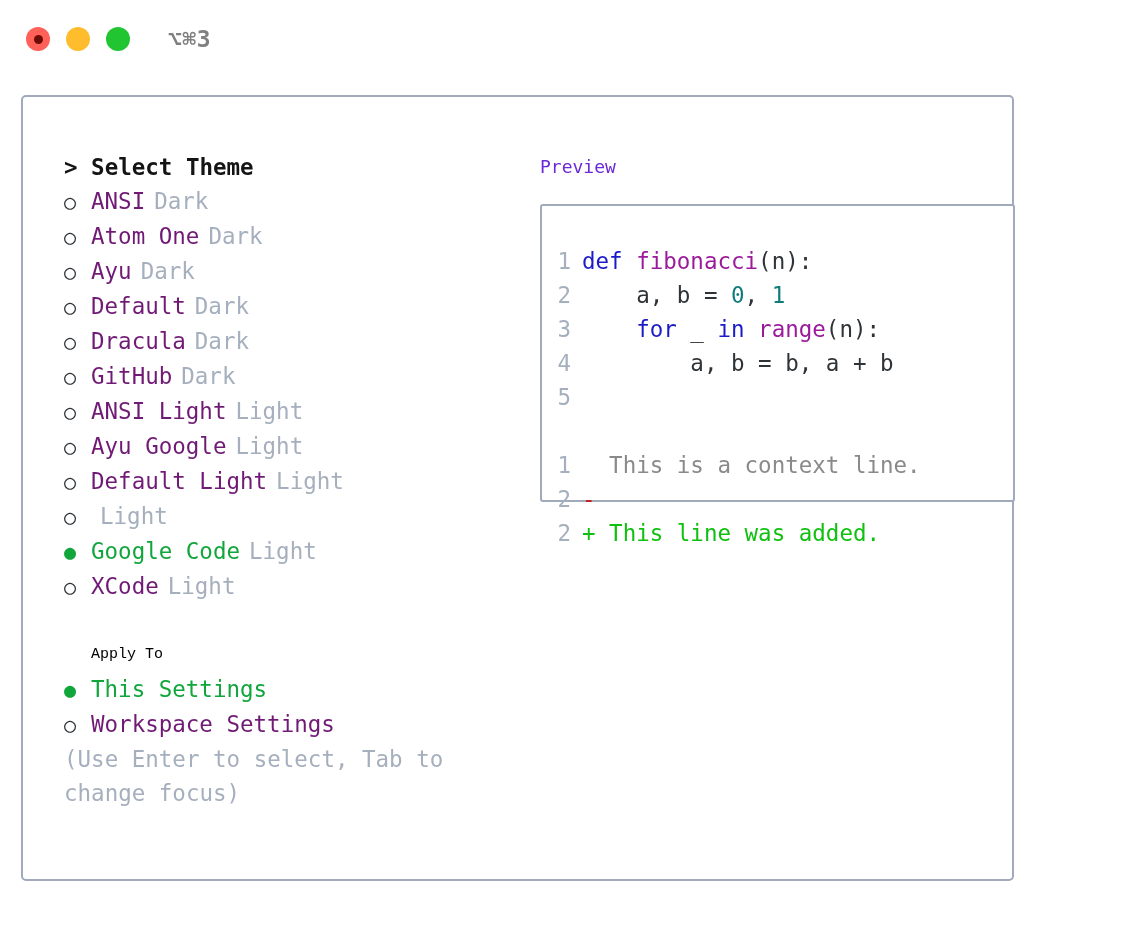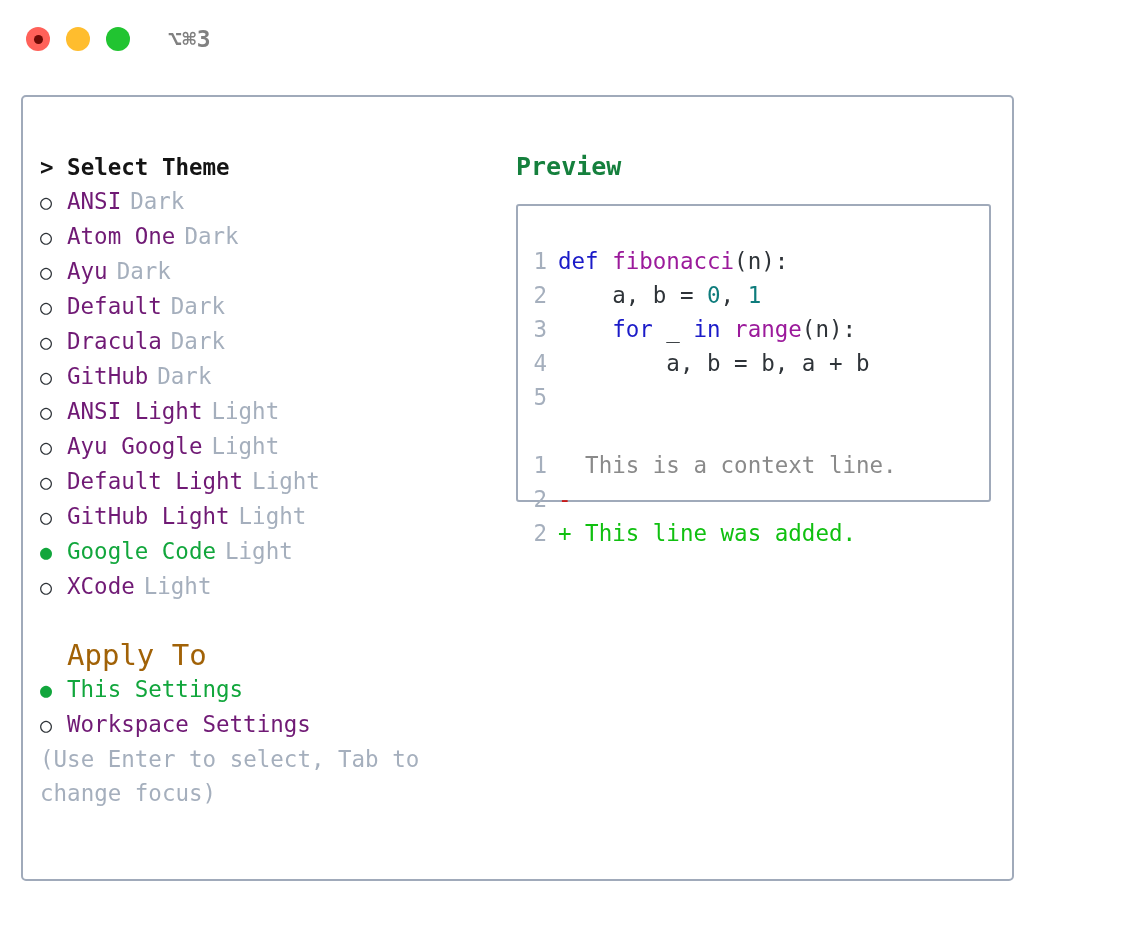--- a/index.html
+++ b/index.html
@@ -59,20 +59,21 @@
     width: 993px; height: 786px;
     border: 2px solid #A0AABA;
     border-radius: 5px;
     background: #ffffff;
   }
 
   #panel-inner {
     position: absolute;
     left: 0; top: 0; right: 0; bottom: 0;
     display: flex;
+    padding-left: 24px;
   }
 
   
   #left-col {
     width: 482px;
     padding: 53px 0 0 17px;
   }
 
   .section-head {
     font-size: 22.5px;
@@ -99,44 +100,45 @@
     color: #2E3338;
   }
   .opt-row.selected .bullet { color: #11A63C; }
   .opt-name { color: #701a75; }
   .opt-row.selected .opt-name { color: #11A63C; }
   .opt-tag { color: #A5AFBD; padding-left: 9px; }
 
   .spacer-sm { height: 34px; }
 
   .group-head {
-    font-size: 29px;
-    line-height: 34px;
-    color: #a16207;
+    font-size: 15px;
+    line-height: 34px;
+    color: #000000;
     padding-left: 27px;
     white-space: pre;
+    font-family: Liberation Mono, monospace;
   }
 
   #hint {
     font-size: 22.5px;
     line-height: 34px;
     color: #A5AFBD;
     width: 410px;
   }
 
   
   #right-col {
     flex: 1;
     padding: 53px 0 0 0;
     position: relative;
   }
   #preview-title {
-    font-size: 25px;
-    font-weight: 700;
-    color: #15803d;
+    font-size: 18px;
+    font-weight: 400;
+    color: #6d28d9;
     line-height: 34px;
     padding-left: 11px;
   }
 
   #preview-box {
     position: absolute;
     left: 11px; top: 107px;
     width: 475px; height: 298px;
     border: 2px solid #A0AABA;
     border-radius: 3px;
@@ -194,21 +196,21 @@
         <div id="theme-list">
             <div class="opt-row"><span class="bullet">○</span><span class="opt-name">ANSI</span><span class="opt-tag">Dark</span></div>
             <div class="opt-row"><span class="bullet">○</span><span class="opt-name">Atom One</span><span class="opt-tag">Dark</span></div>
             <div class="opt-row"><span class="bullet">○</span><span class="opt-name">Ayu</span><span class="opt-tag">Dark</span></div>
             <div class="opt-row"><span class="bullet">○</span><span class="opt-name">Default</span><span class="opt-tag">Dark</span></div>
             <div class="opt-row"><span class="bullet">○</span><span class="opt-name">Dracula</span><span class="opt-tag">Dark</span></div>
             <div class="opt-row"><span class="bullet">○</span><span class="opt-name">GitHub</span><span class="opt-tag">Dark</span></div>
             <div class="opt-row"><span class="bullet">○</span><span class="opt-name">ANSI Light</span><span class="opt-tag">Light</span></div>
             <div class="opt-row"><span class="bullet">○</span><span class="opt-name">Ayu Google</span><span class="opt-tag">Light</span></div>
             <div class="opt-row"><span class="bullet">○</span><span class="opt-name">Default Light</span><span class="opt-tag">Light</span></div>
-            <div class="opt-row"><span class="bullet">○</span><span class="opt-name">GitHub Light</span><span class="opt-tag">Light</span></div>
+            <div class="opt-row"><span class="bullet">○</span><span class="opt-tag">Light</span></div>
             <div class="opt-row selected"><span class="bullet">●</span><span class="opt-name">Google Code</span><span class="opt-tag">Light</span></div>
             <div class="opt-row"><span class="bullet">○</span><span class="opt-name">XCode</span><span class="opt-tag">Light</span></div>
           </div>
 
         <div class="spacer-sm"></div>
 
         <div class="group-head">Apply To</div>
 
         <div id="apply-list">
             <div class="opt-row selected"><span class="bullet">●</span><span class="opt-name">This Settings</span></div>

